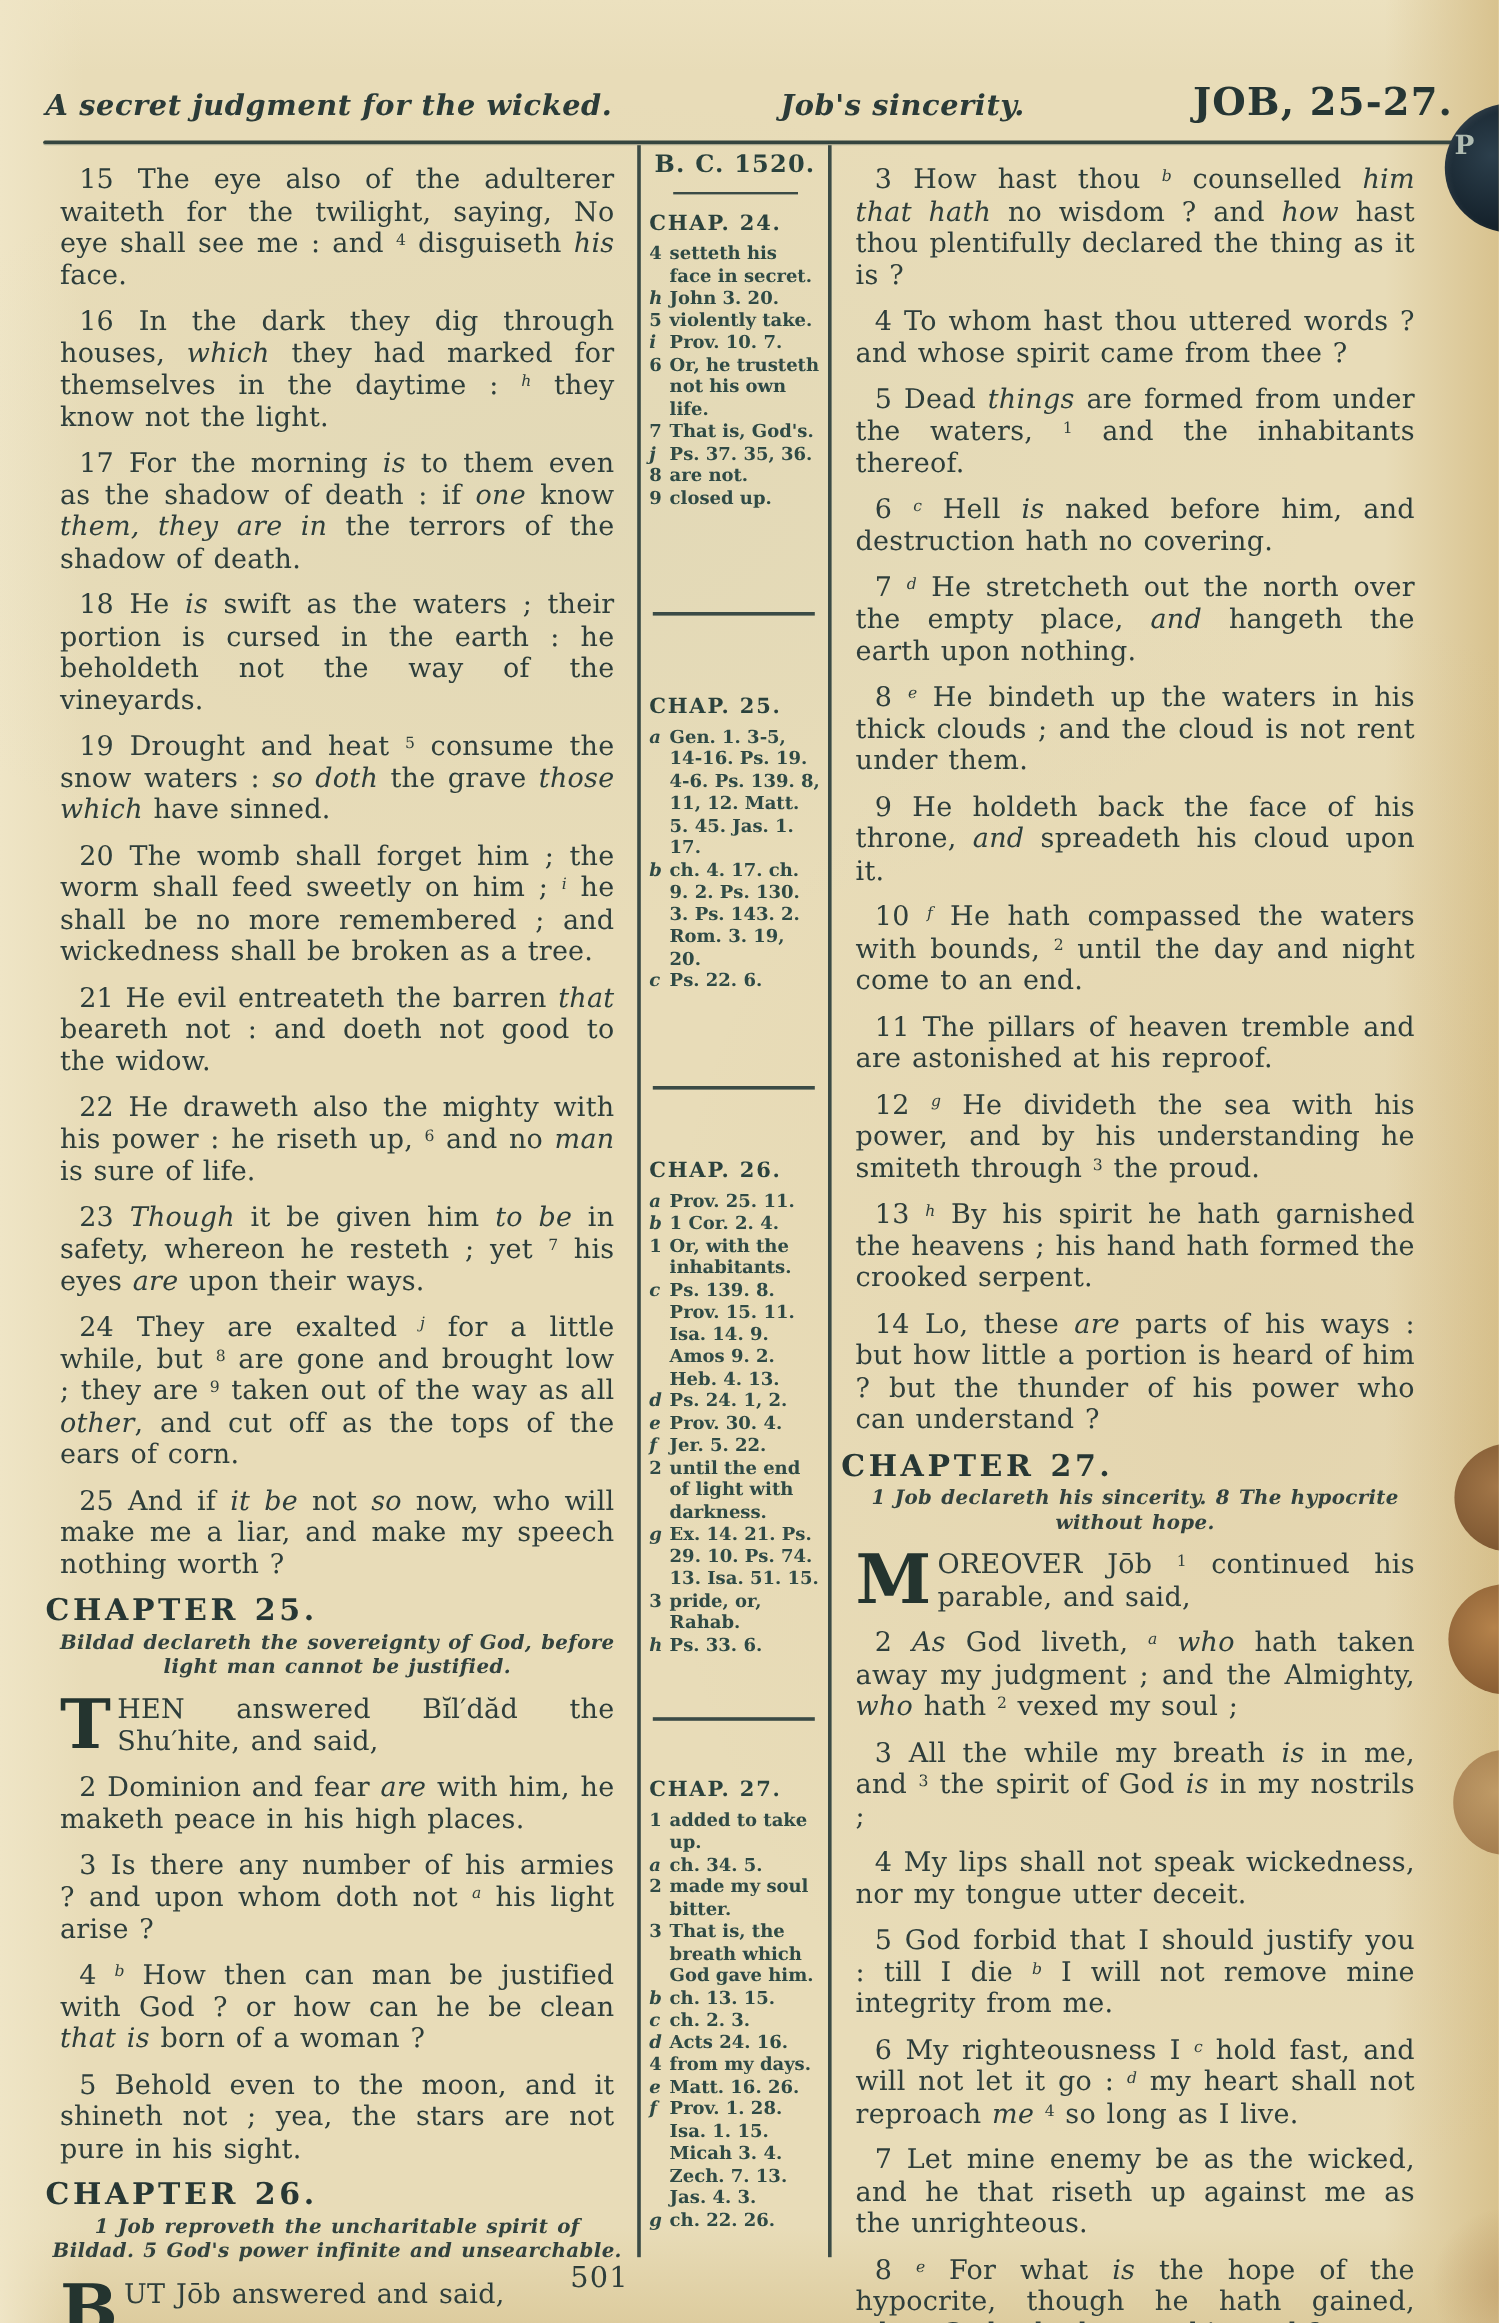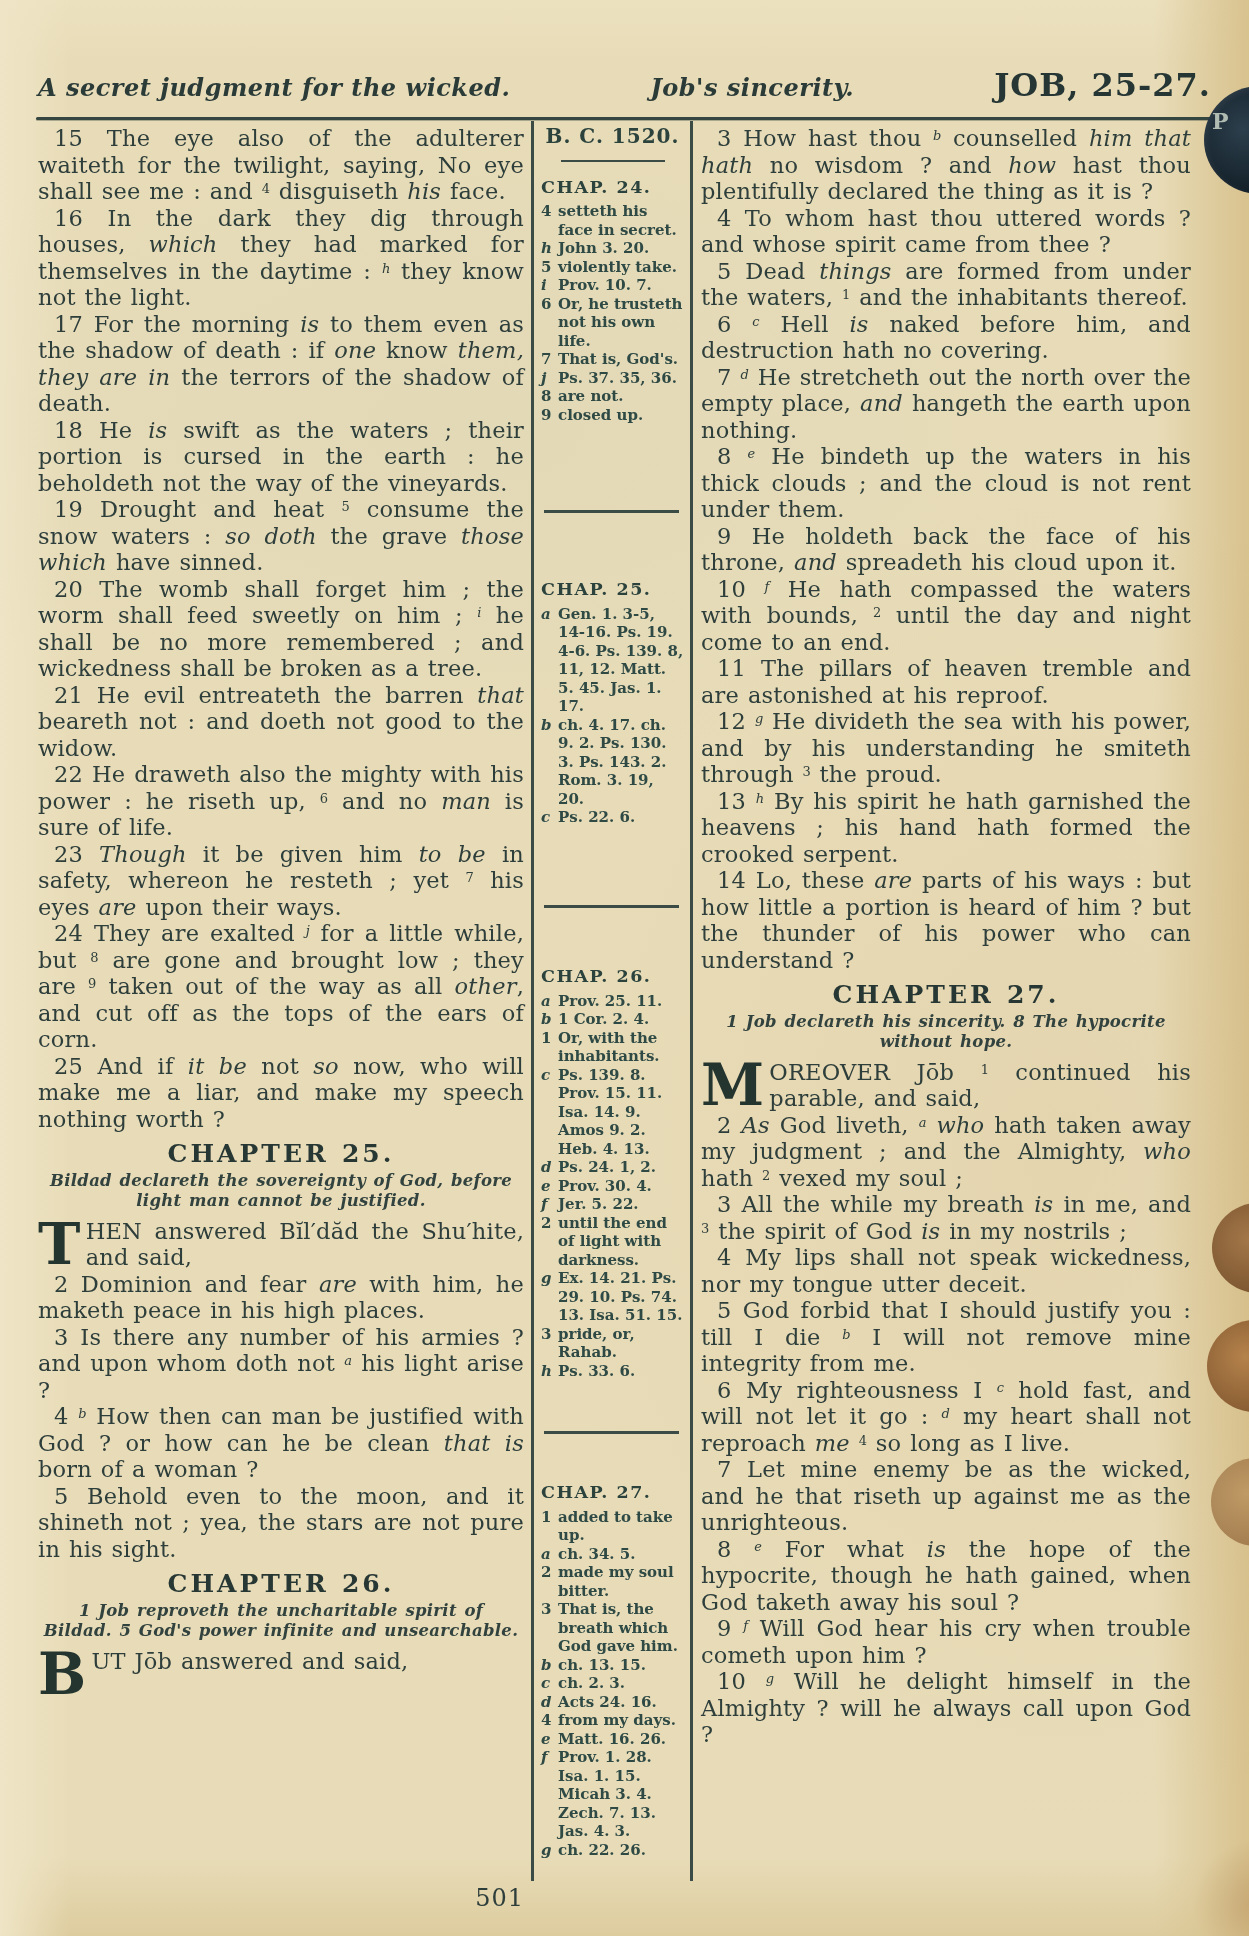--- a/index.html
+++ b/index.html
@@ -24,23 +24,23 @@
   .running-head{font-style:italic;font-weight:700;font-size:24px;letter-spacing:0.5px;color:#2b3b38;}
   .book-ref{font-style:normal;font-weight:700;font-size:32px;letter-spacing:1px;color:#263634;}
   .head-rule{position:absolute;left:36px;right:36px;top:117px;height:3px;background:#35453f;border-radius:2px;box-shadow:0 1px 0 rgba(53,69,63,.35);}
   
   .vrule{position:absolute;top:121px;height:1760px;width:2.5px;background:#3b4b46;}
   .vrule.v1{left:531px;}
   .vrule.v2{left:690px;}
   .col{position:absolute;top:125px;font-size:22.5px;line-height:26.5px;text-align:justify;letter-spacing:0.2px;word-spacing:1.5px;}
   .col-left{left:38px;width:486px;}
   .col-right{left:701px;width:490px;}
-  .verse{margin:0;text-indent:16px;}
+  .verse{margin:12px;text-indent:16px;}
   .verse sup{font-size:13px;line-height:0;vertical-align:6px;letter-spacing:0;}
-  .chapter-heading{text-align:center;text-indent:0;font-size:25px;font-weight:700;letter-spacing:3px;margin:9px 0 3px;color:#273734;}
+  .chapter-heading{text-indent:0;font-size:25px;font-weight:700;letter-spacing:3px;margin:9px 0 3px;color:#273734;}
   .chapter-summary{text-align:center;text-indent:0;font-style:italic;font-weight:700;font-size:16.5px;line-height:20.5px;letter-spacing:0.3px;margin:0 4px 6px;color:#32423e;}
   .dropcap{float:left;font-size:57px;line-height:46px;height:49px;padding:3px 5px 0 0;font-weight:600;text-indent:0;color:#24342f;}
   .opening{text-indent:0;}
   
   .ref-col{position:absolute;left:534px;top:125px;width:155px;height:1760px;font-size:15px;line-height:18.5px;color:#2f4a45;font-weight:700;}
   .ref-block{position:absolute;left:7px;right:5px;}
   .bc-date{text-align:center;font-size:20px;letter-spacing:1px;color:#2b423d;}
   .bc-rule{width:104px;height:2px;background:#3b4b46;margin:14px auto 16px;}
   .ref-chap-heading{font-size:17.5px;letter-spacing:1.5px;margin-bottom:6px;color:#2b423d;}
   .ref-entry{position:relative;padding-left:17px;text-align:left;}

